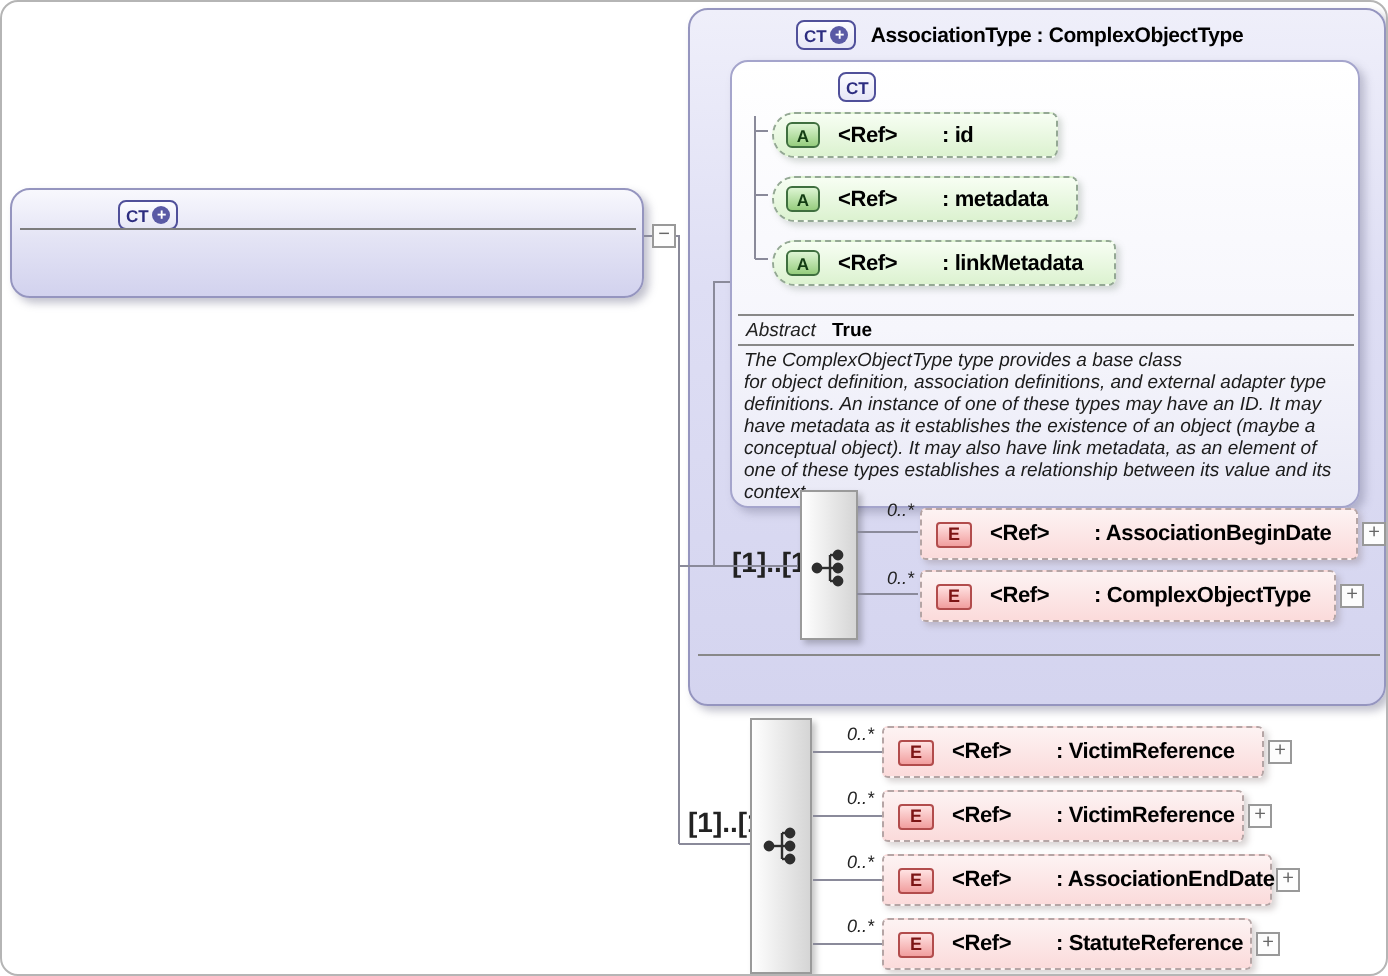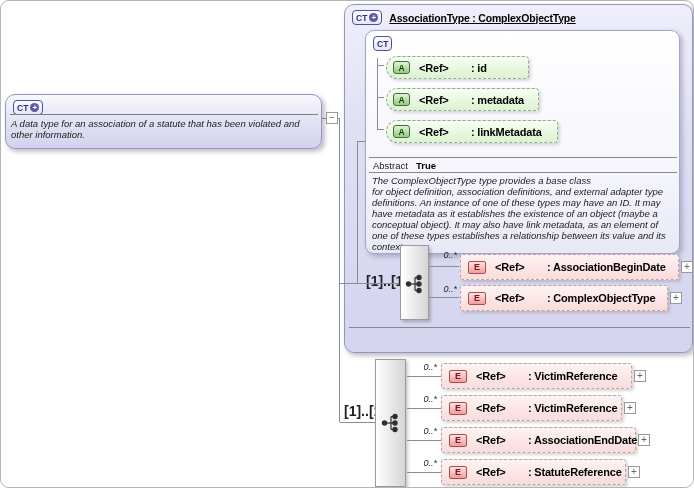--- a/index.html
+++ b/index.html
@@ -4,24 +4,24 @@
 <style>
   html,body{margin:0;padding:0;background:#fff;font-family:"Liberation Sans",sans-serif;}
   #canvas{position:relative;width:694px;height:488px;background:#fff;border:1px solid #b5b5b5;border-radius:9px;box-sizing:border-box;overflow:hidden;}
   .lavbox{position:absolute;border:1px solid #9595bf;border-radius:10px;
     background:linear-gradient(180deg,#f8f8fd 0%,#e4e4f5 45%,#d2d2ee 100%);
     box-shadow:2.5px 2.5px 4px rgba(100,100,130,.40);box-sizing:border-box;}
   .whitebox{position:absolute;border:1px solid #a5a5cc;border-radius:9px;
     background:linear-gradient(180deg,#ffffff 0%,#f6f6fc 60%,#e9e9f6 100%);
     box-shadow:2.5px 2.5px 4px rgba(100,100,130,.35);box-sizing:border-box;}
   .boxheader{display:flex;align-items:center;gap:7px;padding:5px 7px 3px 7px;}
-  .boxtitle{font-weight:bold;font-size:10.5px;letter-spacing:-0.2px;color:#000;white-space:nowrap;text-decoration:underline;}
+  .boxtitle{font-weight:bold;font-size:10.5px;letter-spacing:-0.2px;color:#000;white-space:nowrap;}
   .ct-badge{display:inline-flex;align-items:center;gap:2px;border:1px solid #50509a;border-radius:4px;
     background:linear-gradient(180deg,#fcfcff,#e6e6f6);padding:0 3px;height:13px;
-    font-size:8.5px;font-weight:bold;color:#2d2d80;flex:none;}
+    font-size:8.5px;font-weight:bold;color:#2d2d80;flex:none;margin-left:46px;}
   .plus-circle{width:9px;height:9px;border-radius:50%;background:#5a5aa5;color:#fff;
     font-size:8px;line-height:9px;text-align:center;font-weight:bold;}
   .attr-box{position:absolute;height:23px;border:1px dashed #94a894;border-radius:12px 4px 4px 12px;
     background:linear-gradient(180deg,#f7fef3,#dcf2d0);display:flex;align-items:center;
     box-shadow:2px 2px 3px rgba(100,120,100,.25);box-sizing:border-box;}
   .elem-box{position:absolute;height:26px;border:1px dashed #b5a5a5;border-radius:3px;
     background:linear-gradient(180deg,#fdf3f3,#fbdbdb);display:flex;align-items:center;
     box-shadow:2px 2px 3px rgba(120,100,100,.28);box-sizing:border-box;}
   .a-badge{width:17px;height:13px;border:1px solid #3f6f3f;border-radius:3px;
     background:linear-gradient(180deg,#ddf5d3,#96cd7e);color:#123c12;font-size:8.5px;font-weight:bold;
@@ -32,40 +32,39 @@
   .ref-label{font-weight:bold;font-size:11px;letter-spacing:-0.2px;margin-left:9px;width:52px;flex:none;color:#000;}
   .name-label{font-weight:bold;font-size:11px;letter-spacing:-0.2px;white-space:nowrap;color:#000;}
   .occurs{position:absolute;font-style:italic;font-size:9px;color:#222;text-align:right;}
   .card-label{position:absolute;font-weight:bold;font-size:14px;color:#222;}
   .seq-bar{position:absolute;border:1px solid #9a9a9a;background:linear-gradient(90deg,#ffffff,#d5d5d5);
     box-shadow:2px 2px 3px rgba(0,0,0,.22);box-sizing:border-box;}
   .desc{position:absolute;font-style:italic;font-size:9.5px;color:#1c1c1c;line-height:1.16;}
   .divider{position:absolute;height:1px;background:#7d7d7d;}
   .toggle{position:absolute;width:12px;height:12px;border:1px solid #999;background:#fdfdfd;color:#666;
     font-size:10px;line-height:10px;text-align:center;box-sizing:border-box;cursor:pointer;}
-  .abstract-label{position:absolute;font-size:9.5px;color:#222;}
+  .abstract-label{position:absolute;font-style:italic;font-size:9.5px;color:#222;}
   .abstract-value{position:absolute;font-weight:bold;font-size:9.5px;color:#000;}
   .pre{white-space:pre-line;}
   svg.lines{position:absolute;left:0;top:0;pointer-events:none;z-index:40;}
   .seq-icon{position:absolute;}
 </style>
 </head>
 <body>
 
 <div id="canvas">
 
   <div class="lavbox" style="left:4px;top:93px;width:317px;height:55px;">
     <div class="boxheader">
       <span class="ct-badge">
         <span>CT</span>
         <span class="plus-circle">+</span>
       </span>
     </div>
     <div class="divider" style="left:4px;top:19px;width:308px;"></div>
-    <div class="desc" style="left:5px;top:23px;width:306px;">A data type for an association of a statute that has been violated and other information.</div>
   </div>
 
   <div class="toggle" style="left:325px;top:111px;"><span>−</span></div>
 
   <div class="lavbox" style="left:343px;top:3px;width:349px;height:349px;background:linear-gradient(180deg,#efeffa 0%,#dedef4 40%,#d4d4ef 100%);">
     <div class="boxheader">
       <span class="ct-badge">
         <span>CT</span>
         <span class="plus-circle">+</span>
       </span>

